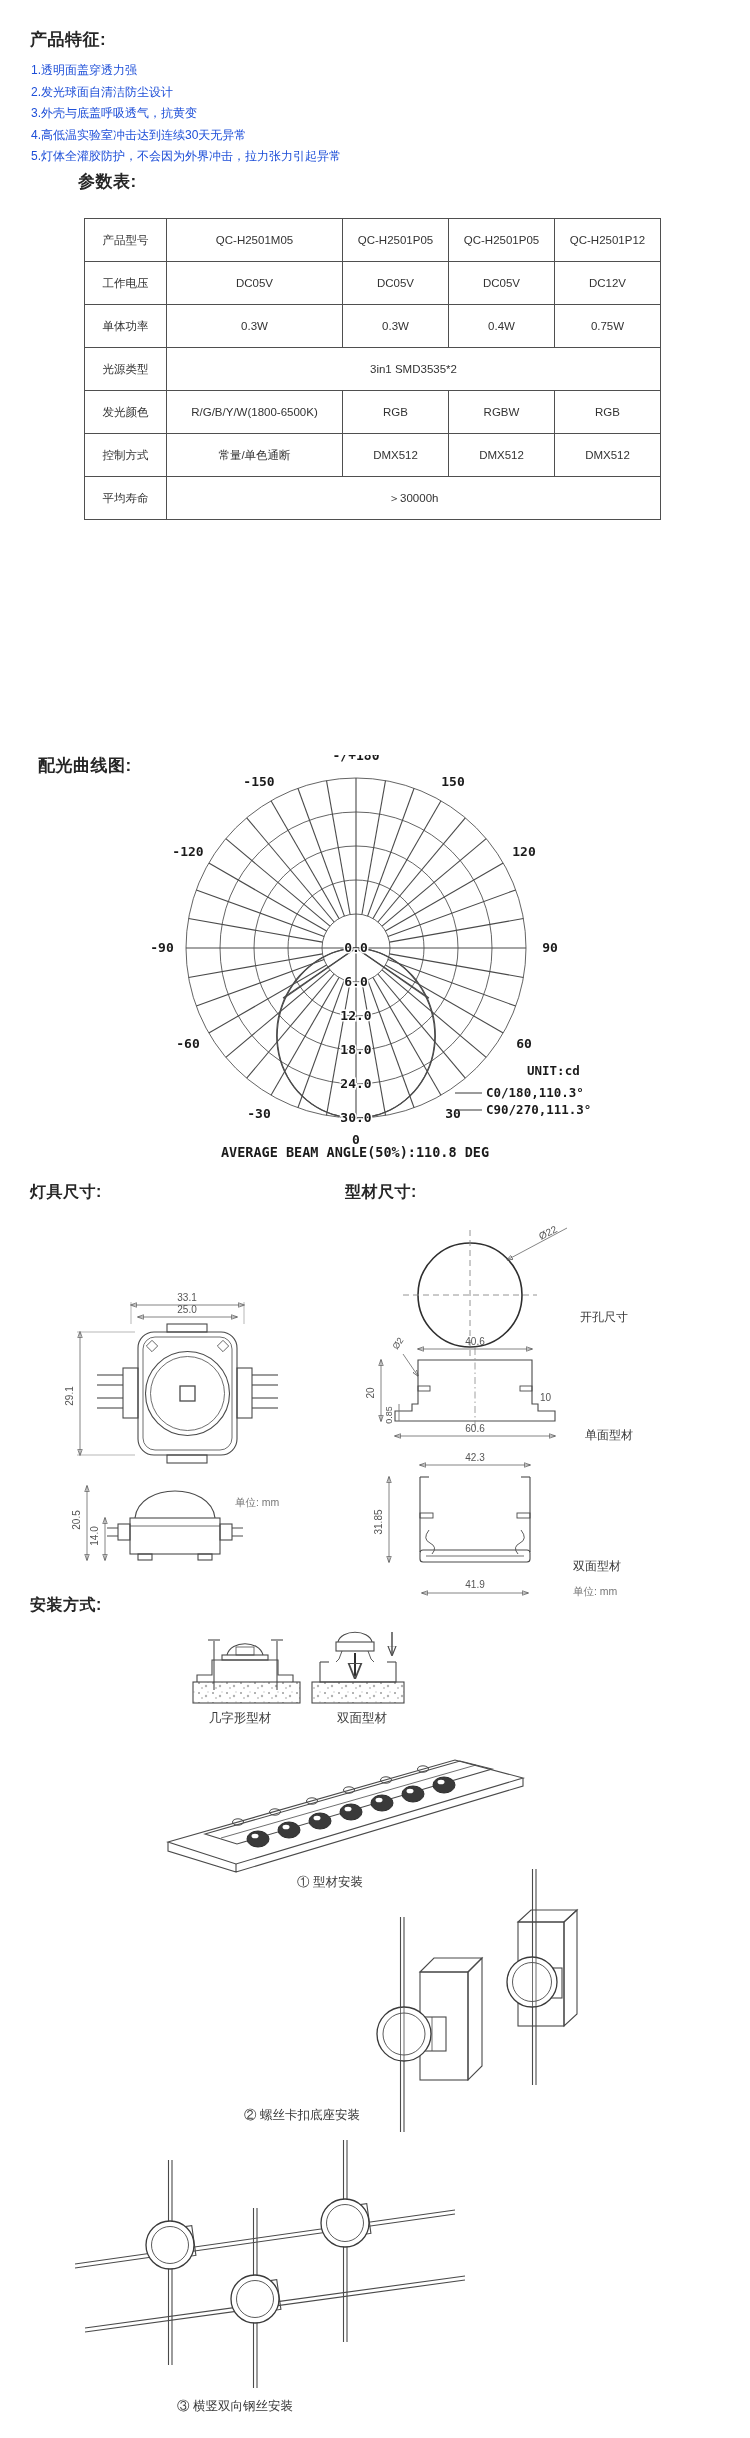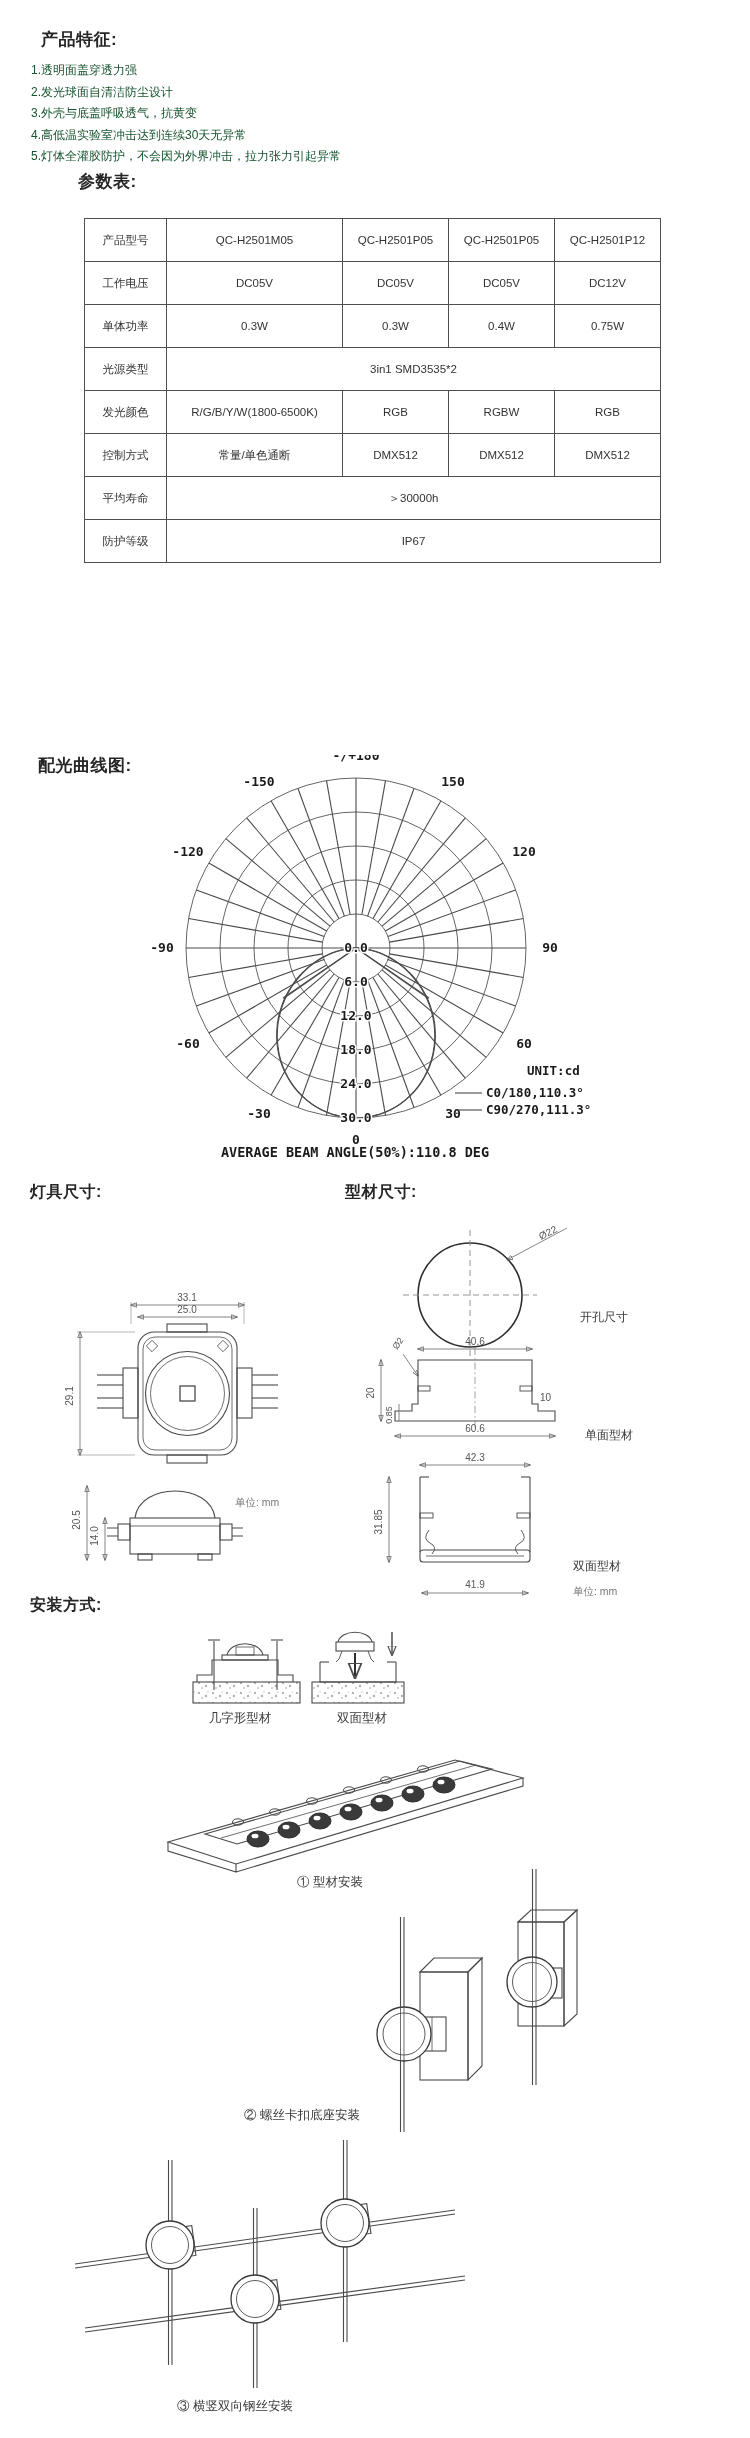--- a/index.html
+++ b/index.html
@@ -1,41 +1,41 @@
 <!DOCTYPE html>
 <html><head>
 <meta charset="utf-8">
 <style>
   html,body{margin:0;padding:0;background:#fff;}
   #page{position:relative;width:750px;height:2438px;background:#fff;
         font-family:"Liberation Sans",sans-serif;color:#333;overflow:hidden;}
   .abs{position:absolute;}
   .h1{font-size:17px;font-weight:bold;color:#262626;letter-spacing:.5px;}
-  .feat{font-size:12px;line-height:21.5px;color:#14532d;}
+  .feat{font-size:12px;line-height:21.5px;color:#1d4ed8;}
   table.spec{border-collapse:collapse;table-layout:fixed;}
   table.spec td,table.spec th{border:1px solid #4f4f4f;font-size:11.5px;font-weight:normal;
         color:#333;text-align:center;vertical-align:middle;height:42px;padding:0 3px;
         overflow:hidden;white-space:nowrap;}
   .mono{font-family:"DejaVu Sans Mono",monospace;font-weight:bold;fill:#1a1a1a;}
   .pl{font-size:13px;}
   .dim{font-size:10px;fill:#555;font-family:"Liberation Sans",sans-serif;}
   .dim9{font-size:9px;fill:#555;font-family:"Liberation Sans",sans-serif;}
   .cap{font-size:12.5px;fill:#3a3a3a;font-family:"Liberation Sans",sans-serif;}
   .lbl{font-size:12px;fill:#3a3a3a;font-family:"Liberation Sans",sans-serif;}
   .unit{font-size:10.5px;fill:#777;font-family:"Liberation Sans",sans-serif;}
   svg{display:block;}
   svg line,svg path,svg rect.o,svg circle.o,svg ellipse.o,svg polyline,svg polygon.o
      {stroke:#4a4a4a;stroke-width:1.1;fill:none;}
 </style>
 </head>
 <body>
 
 <div id="page">
 
-  <div class="abs h1" style="left:30px;top:28px;margin-left:11px;">产品特征:</div>
+  <div class="abs h1" style="left:30px;top:28px;">产品特征:</div>
   <div class="abs feat" style="left:31px;top:60px;" id="feature-list">
       <div>1.透明面盖穿透力强</div>
       <div>2.发光球面自清洁防尘设计</div>
       <div>3.外壳与底盖呼吸透气，抗黄变</div>
       <div>4.高低温实验室冲击达到连续30天无异常</div>
       <div>5.灯体全灌胶防护，不会因为外界冲击，拉力张力引起异常</div>
     </div>
 
   <div class="abs h1" style="left:30px;top:170px;margin-left:48px;">参数表:</div>
   <table class="spec abs" style="left:84px;top:218px;width:576px;" id="param-table">
@@ -82,24 +82,20 @@
         <tr>
           <th>控制方式</th>
           <td>常量/单色通断</td>
           <td>DMX512</td>
           <td>DMX512</td>
           <td>DMX512</td>
         </tr>
         <tr>
           <th>平均寿命</th>
           <td colspan="4">＞30000h</td>
-        </tr>
-        <tr>
-          <th>防护等级</th>
-          <td colspan="4">IP67</td>
         </tr>
       </tbody>
   </table>
 
   <div class="abs h1" style="left:38px;top:722px;margin-top:32px;">配光曲线图:</div>
   <svg class="abs" style="left:120px;top:755px;" width="560" height="410" viewBox="0 0 560 410" id="polar-svg">
       <g stroke="#3c3c3c" stroke-width="0.8" fill="none">
         <circle cx="236" cy="193" r="34"></circle>
         <circle cx="236" cy="193" r="68"></circle>
         <circle cx="236" cy="193" r="102"></circle>

